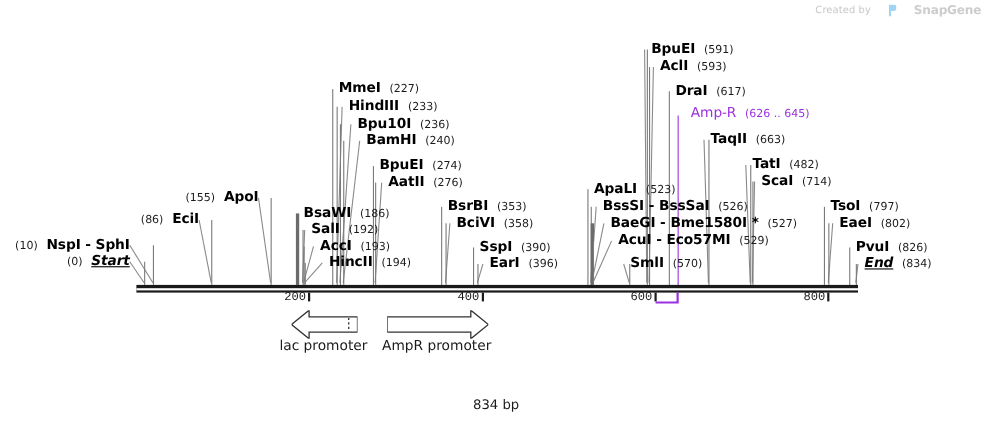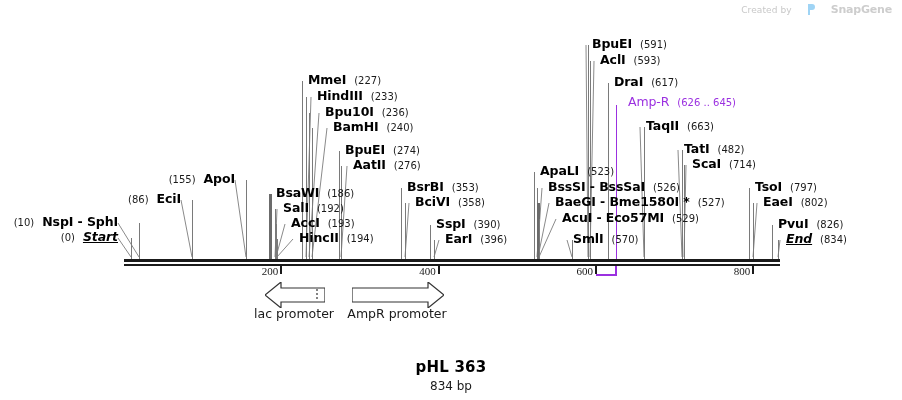--- a/index.html
+++ b/index.html
@@ -43,21 +43,21 @@
   .ruler-tick {
     position: absolute;
     width: 2px; height: 8px;
     background: #1a1a1a;
     top: 266px;
   }
   .ruler-label {
     position: absolute;
     top: 265px;
     font-size: 11px; color: #1a1a1a;
-    font-family: Liberation Serif, serif;
+    font-family: Liberation Mono, monospace;
     transform: translateX(-100%);
     padding-right: 2px;
     white-space: nowrap;
   }
 
   
   .site-tick {
     position: absolute;
     width: 1px;
     background: #7a7a7a;
@@ -252,17 +252,16 @@
       <div class="label right" style="top: 142px; left: 684px;"><span class="nm">TatI</span>&nbsp;&nbsp;<span class="pos">(482)</span></div>
       <div class="label right" style="top: 157px; left: 692px;"><span class="nm">ScaI</span>&nbsp;&nbsp;<span class="pos">(714)</span></div>
       <div class="label right" style="top: 180px; left: 755px;"><span class="nm">TsoI</span>&nbsp;&nbsp;<span class="pos">(797)</span></div>
       <div class="label right" style="top: 195px; left: 763px;"><span class="nm">EaeI</span>&nbsp;&nbsp;<span class="pos">(802)</span></div>
       <div class="label right" style="top: 217px; left: 778px;"><span class="nm">PvuI</span>&nbsp;&nbsp;<span class="pos">(826)</span></div>
       <div class="label right" style="top: 232px; left: 786px;"><span class="nm ital">End</span>&nbsp;&nbsp;<span class="pos">(834)</span></div>
       <div class="label right feature" style="top: 95px; left: 628px;"><span class="nm">Amp-R</span>&nbsp;&nbsp;<span class="pos">(626 .. 645)</span></div>
     </div>
 
   <div id="title-block">
-    <div id="plasmid-name">pHL 363</div>
     <div id="plasmid-size">834 bp</div>
   </div>
 
 </div>
 
 </body></html>

